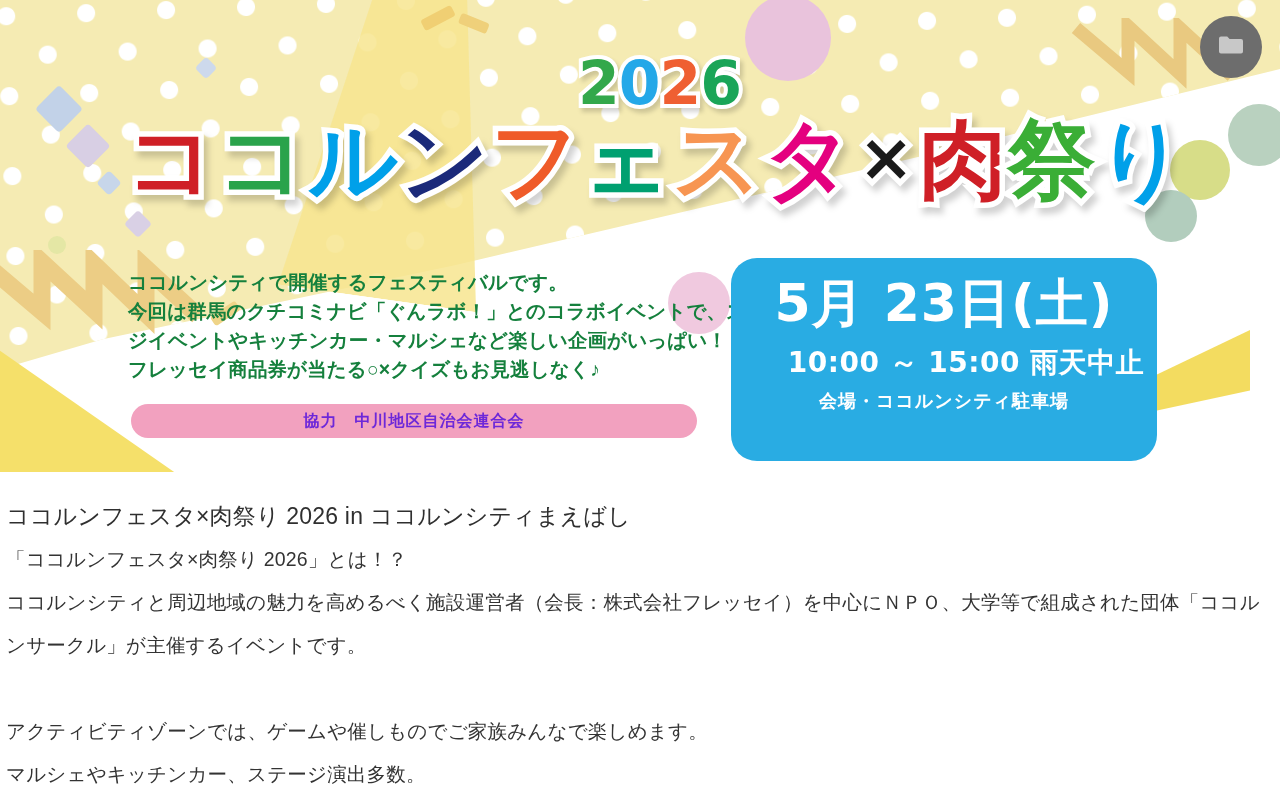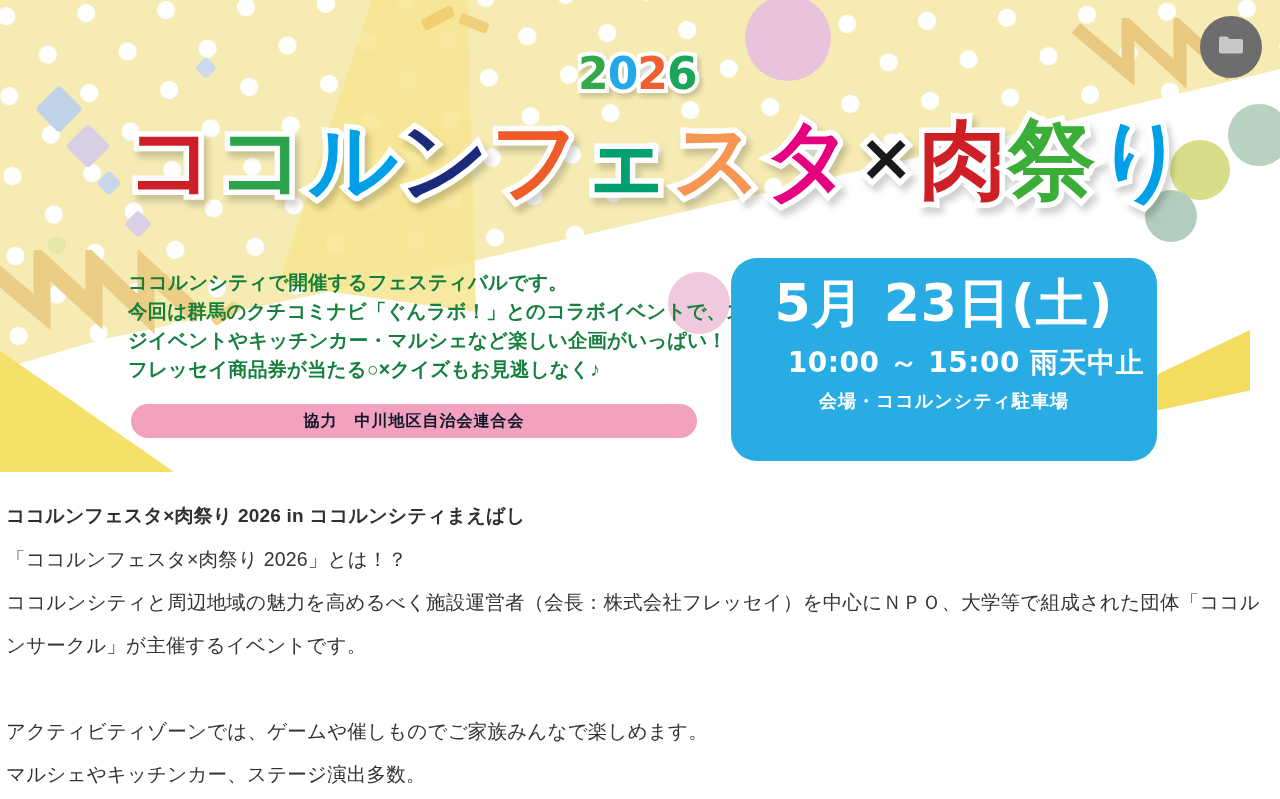--- a/index.html
+++ b/index.html
@@ -91,21 +91,21 @@
   .dia-blue { left: 42px;  top: 92px;  width: 34px; height: 34px; background: #c2d2e8; }
   .dia-lav  { left: 72px;  top: 130px; width: 32px; height: 32px; background: #d8cfe4; }
   .dia-blue2{ left: 100px; top: 174px; width: 18px; height: 18px; background: #c7d6ea; }
   .dia-lav2 { left: 128px; top: 214px; width: 20px; height: 20px; background: #d9d0e5; }
   .dia-blue3{ left: 198px; top:  60px; width: 16px; height: 16px; background: #cdd9ec; }
 
   
   .wm-year {
     position: absolute;
     left: 578px; top: 48px;
-    font-size: 44px;
+    font-size: 60px;
     font-weight: 700;
     letter-spacing: -1px;
     font-family: "DejaVu Sans", sans-serif;
     -webkit-text-stroke: 8px #ffffff;
     paint-order: stroke fill;
     filter: drop-shadow(3px 4px 2px rgba(0,0,0,.16));
   }
   .wm-title {
     position: absolute;
     left: 126px; top: 116px;
@@ -133,21 +133,21 @@
     letter-spacing: .1px;
   }
   .poster-copy .ln { display: block; white-space: nowrap; }
 
   .coop-pill {
     position: absolute;
     left: 131px; top: 404px;
     width: 566px; height: 34px;
     border-radius: 17px;
     background: #f2a1bf;
-    color: #0f172a;
+    color: #6d28d9;
     font-size: 16px;
     font-weight: 700;
     letter-spacing: 1px;
     display: flex;
     align-items: center;
     justify-content: center;
   }
 
   
   .date-card {
@@ -198,22 +198,22 @@
 
   
   #article {
     position: absolute;
     left: 0; top: 472px;
     width: 1280px;
     padding: 22px 6px 0 6px;
     color: #333333;
   }
   .art-heading {
-    font-size: 19px;
-    font-weight: 700;
+    font-size: 23px;
+    font-weight: 400;
     line-height: 44px;
     color: #2f2f2f;
     letter-spacing: .2px;
   }
   .art-p {
     font-size: 19.5px;
     line-height: 43px;
     color: #333333;
     letter-spacing: .2px;
   }

